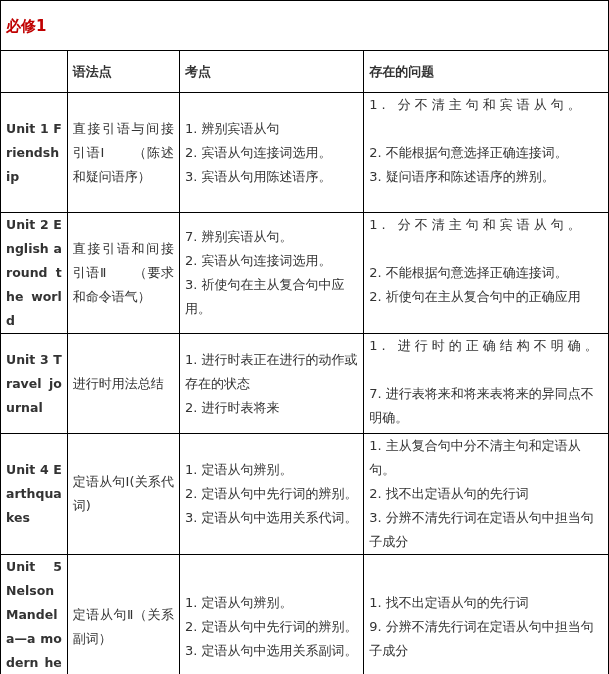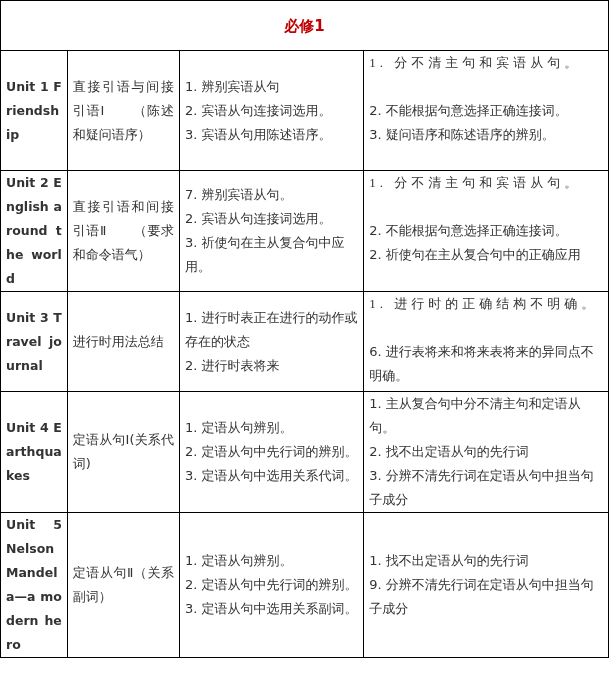--- a/index.html
+++ b/index.html
@@ -6,50 +6,56 @@
     body { width: 609px; height: 674px; overflow: hidden; font-family: "DejaVu Sans", "Liberation Sans", sans-serif; }
     table.grammar {
       position: absolute; left: 0; top: 0;
       width: 609px; border-collapse: collapse; table-layout: fixed;
       color: #333333; font-size: 13px;
     }
     table.grammar td {
       border: 1px solid #000000; padding: 0 5px; vertical-align: middle;
       line-height: 24px; word-break: break-all;
     }
-    .title-cell { height: 49px; text-align: center; color: #c00000; font-weight: bold; font-size: 15px; }
+    .title-cell { height: 49px; color: #c00000; font-weight: bold; font-size: 15px; }
     .head-row td { height: 41px; font-weight: bold; font-size: 13px; }
     .unit { font-weight: bold; font-size: 12.5px; text-align: justify; line-height: 24px; }
     .grammar-pt { text-align: justify; margin-top: 12px; }
     .col-unit { width: 62px; }
     .col-gram { width: 104px; }
     .col-test { width: 171px; }
     .col-prob { width: 227px; }
     .line { display: block; }
-    .spaced { letter-spacing: 4px; font-family: Liberation Serif, serif; }
+    .spaced { letter-spacing: 4px; }
     .gap { display: block; height: 24px; }
     .r1 td { height: 119px; }
     .r2 td { height: 120px; }
     .r3 td { height: 99px; }
     .r4 td { height: 118px; }
     .r5 td { height: 120px; }
   </style>
 </head>
 <body>
 
 <table class="grammar">
   <colgroup>
     <col class="col-unit">
       <col class="col-gram">
       <col class="col-test">
       <col class="col-prob">
   </colgroup>
   <tbody>
       <tr>
     <td colspan="4" class="title-cell">必修1</td>
+  </tr>
+  <tr class="head-row">
+    <td></td>
+    <td>语法点</td>
+    <td>考点</td>
+    <td>存在的问题</td>
   </tr>
 
   <tr class="r1">
     <td class="unit">Unit 1 Friendship</td>
     <td class="grammar-pt">直接引语与间接引语Ⅰ　　（陈述和疑问语序）</td>
     <td>
       <span class="line">1. 辨别宾语从句</span>
       <span class="line">2. 宾语从句连接词选用。</span>
       <span class="line">3. 宾语从句用陈述语序。</span>
     </td>
@@ -80,21 +86,21 @@
   <tr class="r3">
     <td class="unit">Unit 3 Travel journal</td>
     <td class="grammar-pt">进行时用法总结</td>
     <td>
       <span class="line">1. 进行时表正在进行的动作或存在的状态</span>
       <span class="line">2. 进行时表将来</span>
     </td>
     <td style="vertical-align:top;">
       <span class="line spaced">1. 进行时的正确结构不明确。</span>
       <span class="gap"></span>
-      <span class="line">6. 进行表将来和将来表将来的异同点不明确。</span>
+      <span class="line">7. 进行表将来和将来表将来的异同点不明确。</span>
     </td>
   </tr>
 
   <tr class="r4">
     <td class="unit">Unit 4 Earthquakes</td>
     <td class="grammar-pt">定语从句Ⅰ(关系代词)</td>
     <td>
       <span class="line">1. 定语从句辨别。</span>
       <span class="line">2. 定语从句中先行词的辨别。</span>
       <span class="line">3. 定语从句中选用关系代词。</span>

